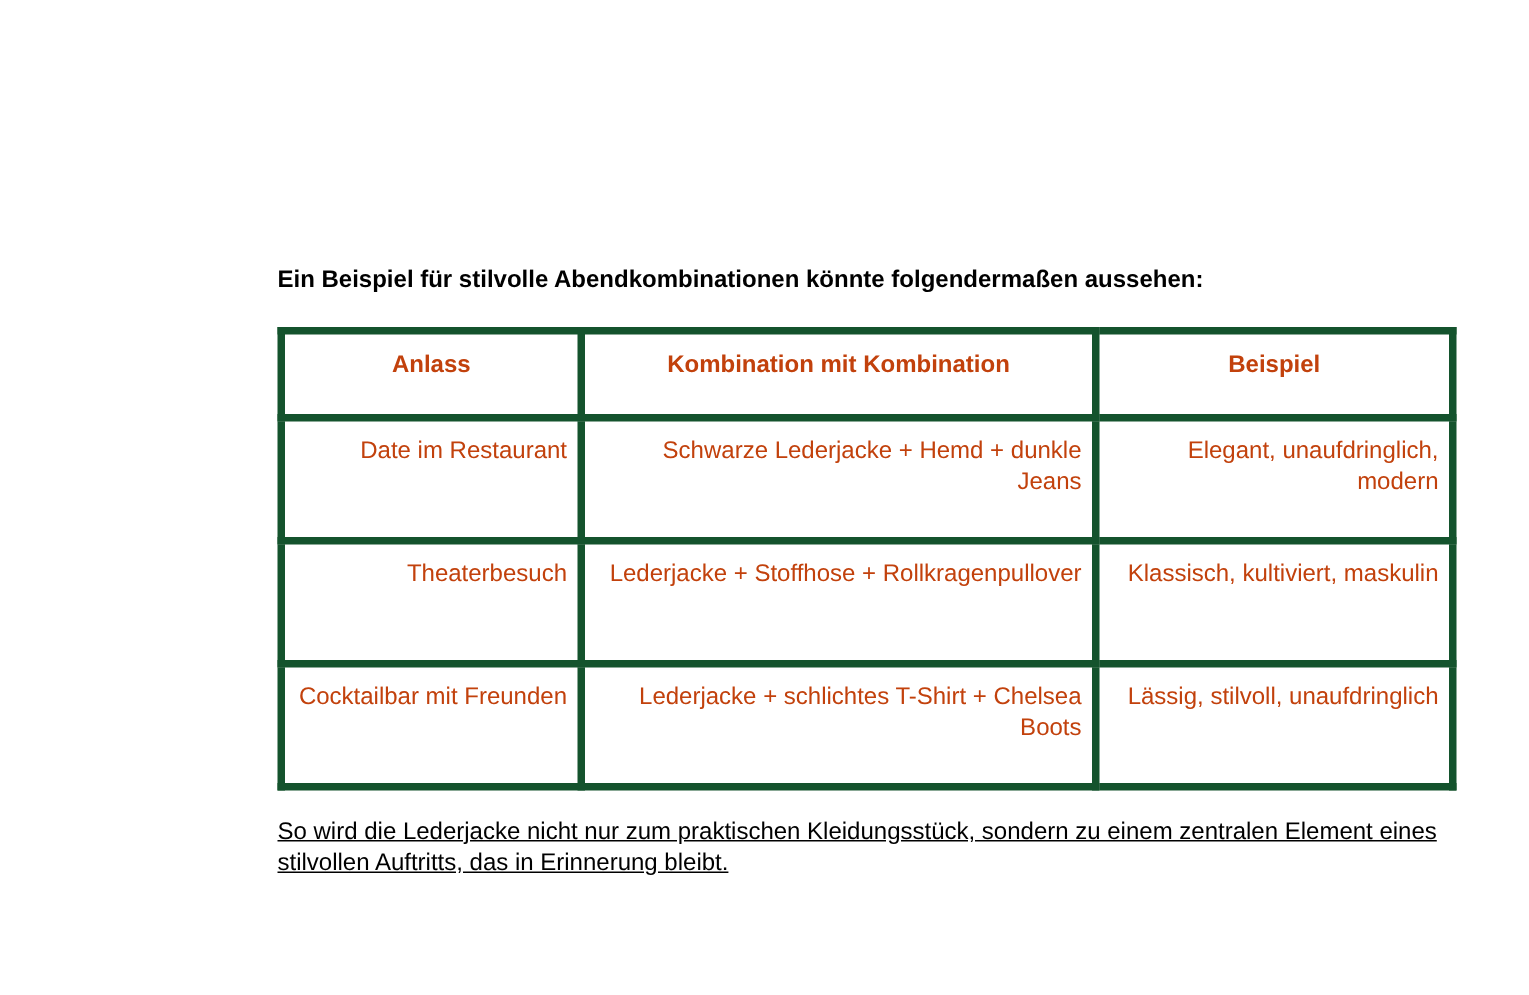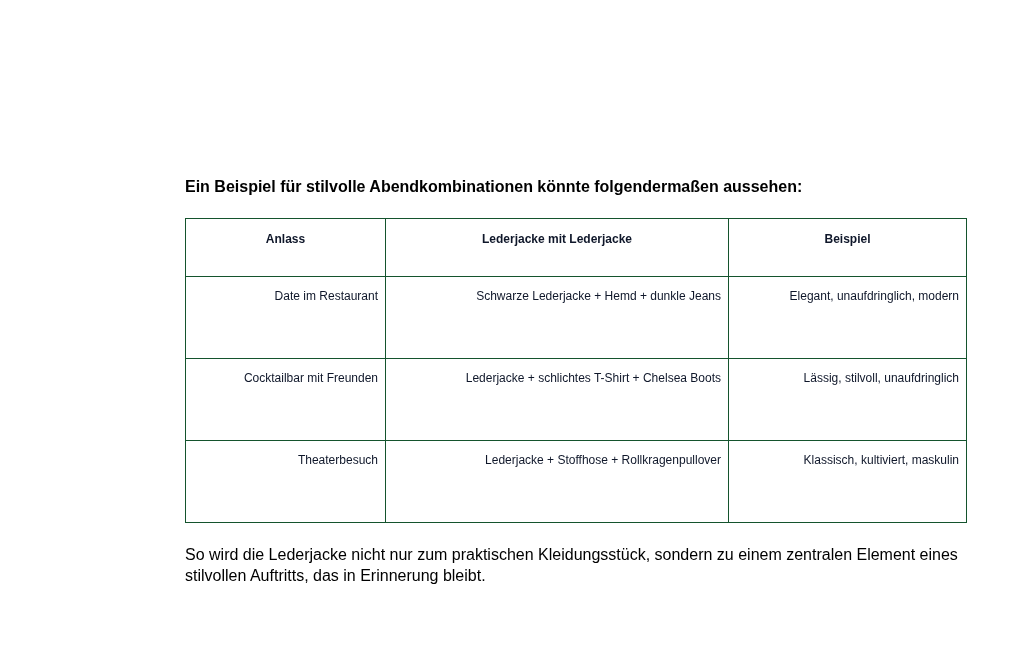--- a/index.html
+++ b/index.html
@@ -31,25 +31,25 @@
     top: 170px;
     border-collapse: collapse;
     table-layout: fixed;
     width: 781px;
   }
   table.outfit-table col.c1 { width: 200px; }
   table.outfit-table col.c2 { width: 343px; }
   table.outfit-table col.c3 { width: 238px; }
   table.outfit-table th,
   table.outfit-table td {
-    border: 1px solid #14532d;
+    border: 5px solid #14532d;
     vertical-align: top;
-    font-size: 12px;
+    font-size: 16px;
     line-height: 21px;
-    color: #0f172a;
+    color: #c2410c;
     background: #ffffff;
   }
   table.outfit-table th {
     height: 58px;
     padding: 10px 7px 0 7px;
     text-align: center;
     font-weight: bold;
   }
   table.outfit-table td {
     height: 82px;
@@ -59,56 +59,57 @@
   }
   .closing {
     position: absolute;
     left: 137px;
     top: 496px;
     width: 780px;
     font-size: 16px;
     line-height: 21px;
     font-weight: normal;
     color: #000000;
+    text-decoration: underline;
   }
 </style>
 </head>
 <body>
 
 <div class="page">
 
   <p class="heading">Ein Beispiel für stilvolle Abendkombinationen könnte folgendermaßen aussehen:</p>
 
   <table class="outfit-table">
     <colgroup>
       <col class="c1">
       <col class="c2">
       <col class="c3">
     </colgroup>
     <thead>
       <tr>
         <th>Anlass</th>
-        <th>Lederjacke mit Lederjacke</th>
+        <th>Kombination mit Kombination</th>
         <th>Beispiel</th>
       </tr>
     </thead>
     <tbody>
       <tr>
         <td>Date im Restaurant</td>
         <td>Schwarze Lederjacke + Hemd + dunkle Jeans</td>
         <td>Elegant, unaufdringlich, modern</td>
       </tr>
       <tr>
+        <td>Theaterbesuch</td>
+        <td>Lederjacke + Stoffhose + Rollkragenpullover</td>
+        <td>Klassisch, kultiviert, maskulin</td>
+      </tr>
+      <tr>
         <td>Cocktailbar mit Freunden</td>
         <td>Lederjacke + schlichtes T-Shirt + Chelsea Boots</td>
         <td>Lässig, stilvoll, unaufdringlich</td>
-      </tr>
-      <tr>
-        <td>Theaterbesuch</td>
-        <td>Lederjacke + Stoffhose + Rollkragenpullover</td>
-        <td>Klassisch, kultiviert, maskulin</td>
       </tr>
     </tbody>
   </table>
 
   <p class="closing">So wird die Lederjacke nicht nur zum praktischen Kleidungsstück, sondern zu einem zentralen Element eines stilvollen Auftritts, das in Erinnerung bleibt.</p>
 
 </div>
 
 </body></html>

